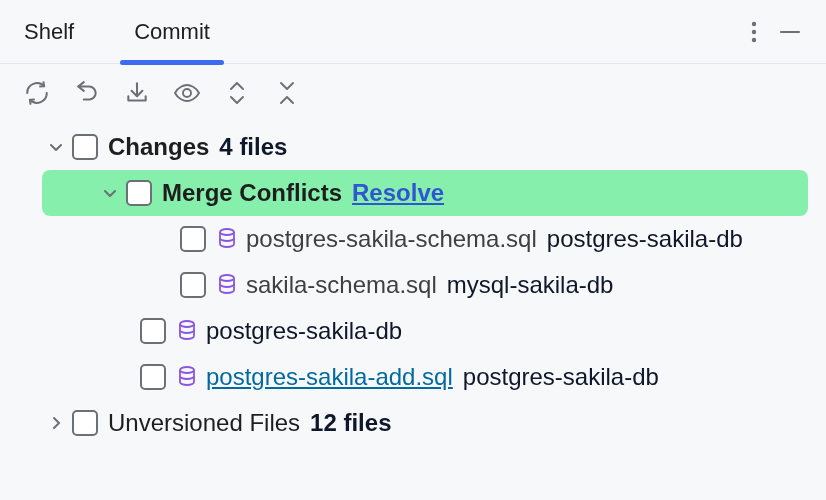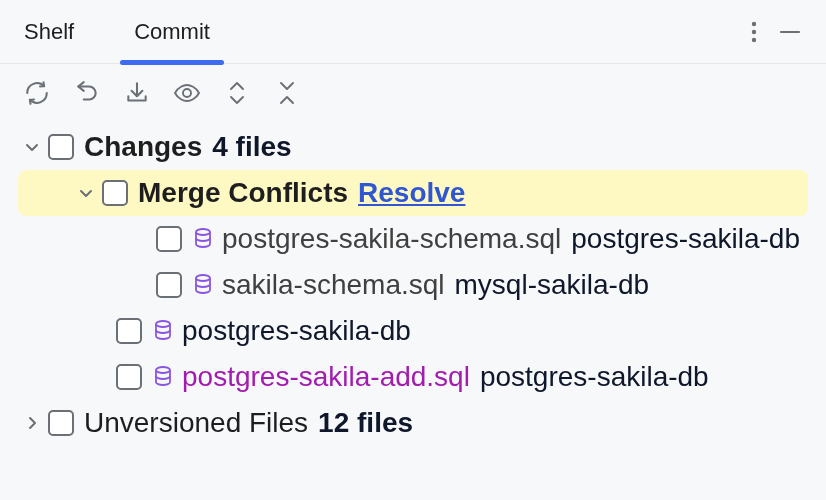--- a/index.html
+++ b/index.html
@@ -52,31 +52,32 @@
     gap: 20px;
     padding: 14px 22px 10px 22px;
   }
   .toolbar-btn {
     width: 30px; height: 30px;
     display: flex; align-items: center; justify-content: center;
     cursor: pointer;
   }
   .tree {
     padding: 6px 18px 0 18px;
-    font-size: 28px;
+    font-size: 24px;
+    margin-left: 24px;
   }
   .row {
     display: flex;
     align-items: center;
     height: 46px;
     border-radius: 8px;
     padding-right: 8px;
   }
   .row.selected {
-    background: #fef9c3;
+    background: #86efac;
   }
   .indent { display: inline-block; }
   .i0 { width: 0px; }
   .i1 { width: 54px; }
   .i2 { width: 136px; }
   .i3 { width: 96px; }
   .chev {
     width: 28px; height: 28px;
     display: flex; align-items: center; justify-content: center;
     cursor: pointer;
@@ -97,21 +98,21 @@
   .link { color: #3156d4; text-decoration: underline; cursor: pointer; font-weight:600; }
   .db-icon {
     width: 22px; height: 26px;
     margin-right: 8px;
     flex-shrink: 0;
     display:flex;align-items:center;justify-content:center;
   }
   .fname { margin-right: 10px; }
   .clr-red { color: #404040; }
   .clr-blue { color: #2b5fd1; }
-  .clr-green { color: #a21caf; }
+  .clr-green { color: #0369a1; text-decoration: underline; }
   .dir { color: #0f172a; }
   svg { display:block; }
 </style>
 </head>
 <body>
 
 <div class="tabbar">
   <div class="tab">Shelf</div>
   <div class="tab active">Commit</div>
   <div class="tabbar-spacer"></div>

